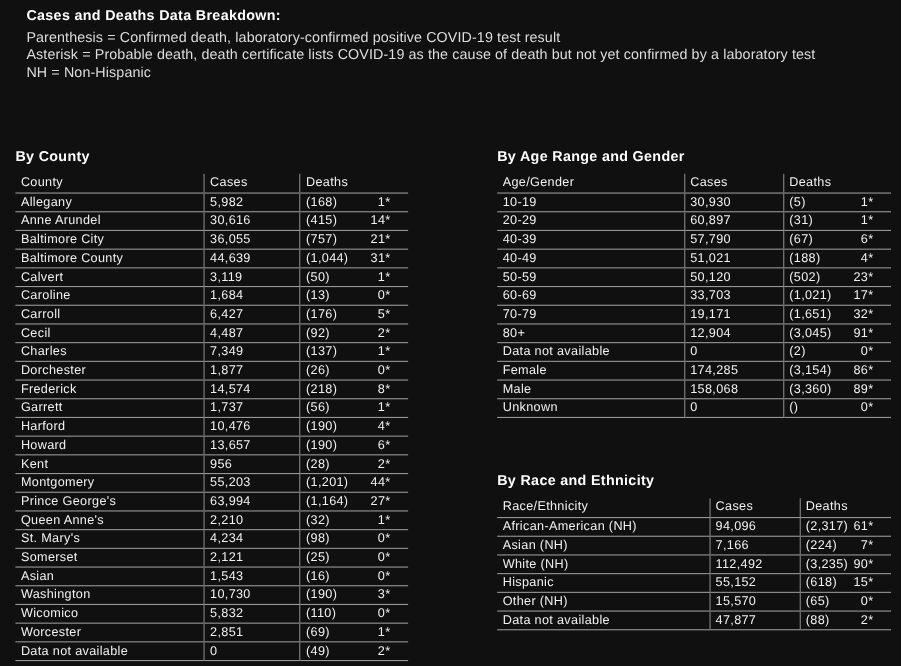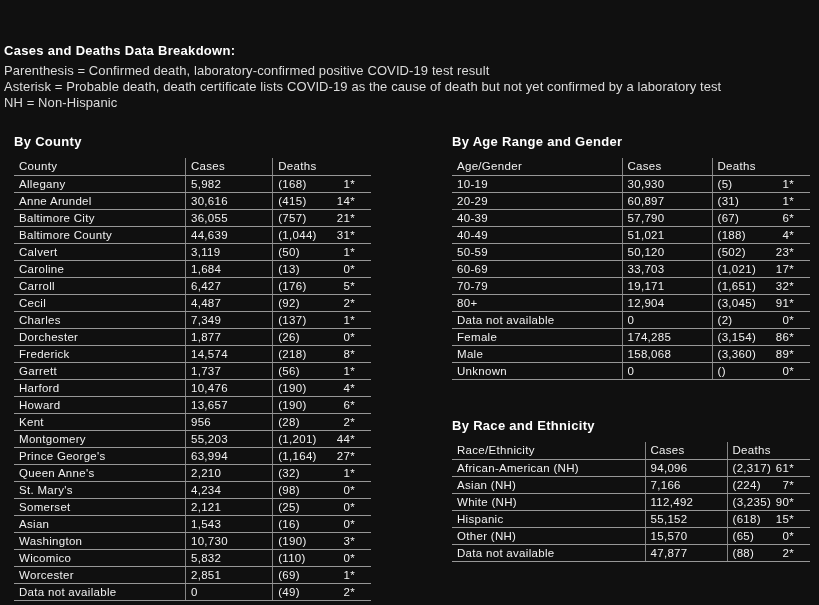--- a/index.html
+++ b/index.html
@@ -6,40 +6,40 @@
   html, body { width: 819px; height: 605px; }
   body {
     background: #101010;
     font-family: "Liberation Sans", "DejaVu Sans", sans-serif;
     color: #f1f1f1;
     overflow: hidden;
     position: relative;
   }
   .page { position: relative; width: 819px; height: 605px; }
 
-  .doc-header { position: absolute; left: 4px; top: 6px; margin-top: 37px; }
+  .doc-header { position: absolute; left: 24px; top: 6px; }
   .title {
     font-size: 13px;
     font-weight: 700;
     color: #ffffff;
     letter-spacing: 0.3px;
     line-height: 16px;
   }
   .notes { margin-top: 4px; }
   .note {
     font-size: 13px;
     color: #dcdcdc;
     line-height: 16px;
     letter-spacing: 0.1px;
   }
 
   .section { position: absolute; }
   .section-county { left: 14px;  top: 134px; width: 357px; }
   .section-age    { left: 452px; top: 134px; width: 358px; }
-  .section-race   { left: 452px; top: 418px; width: 358px; }
+  .section-race   { left: 452px; top: 429px; width: 358px; }
 
   .section-heading {
     font-size: 13px;
     font-weight: 700;
     color: #ffffff;
     letter-spacing: 0.3px;
     line-height: 16px;
     margin-bottom: 8px;
   }
 

